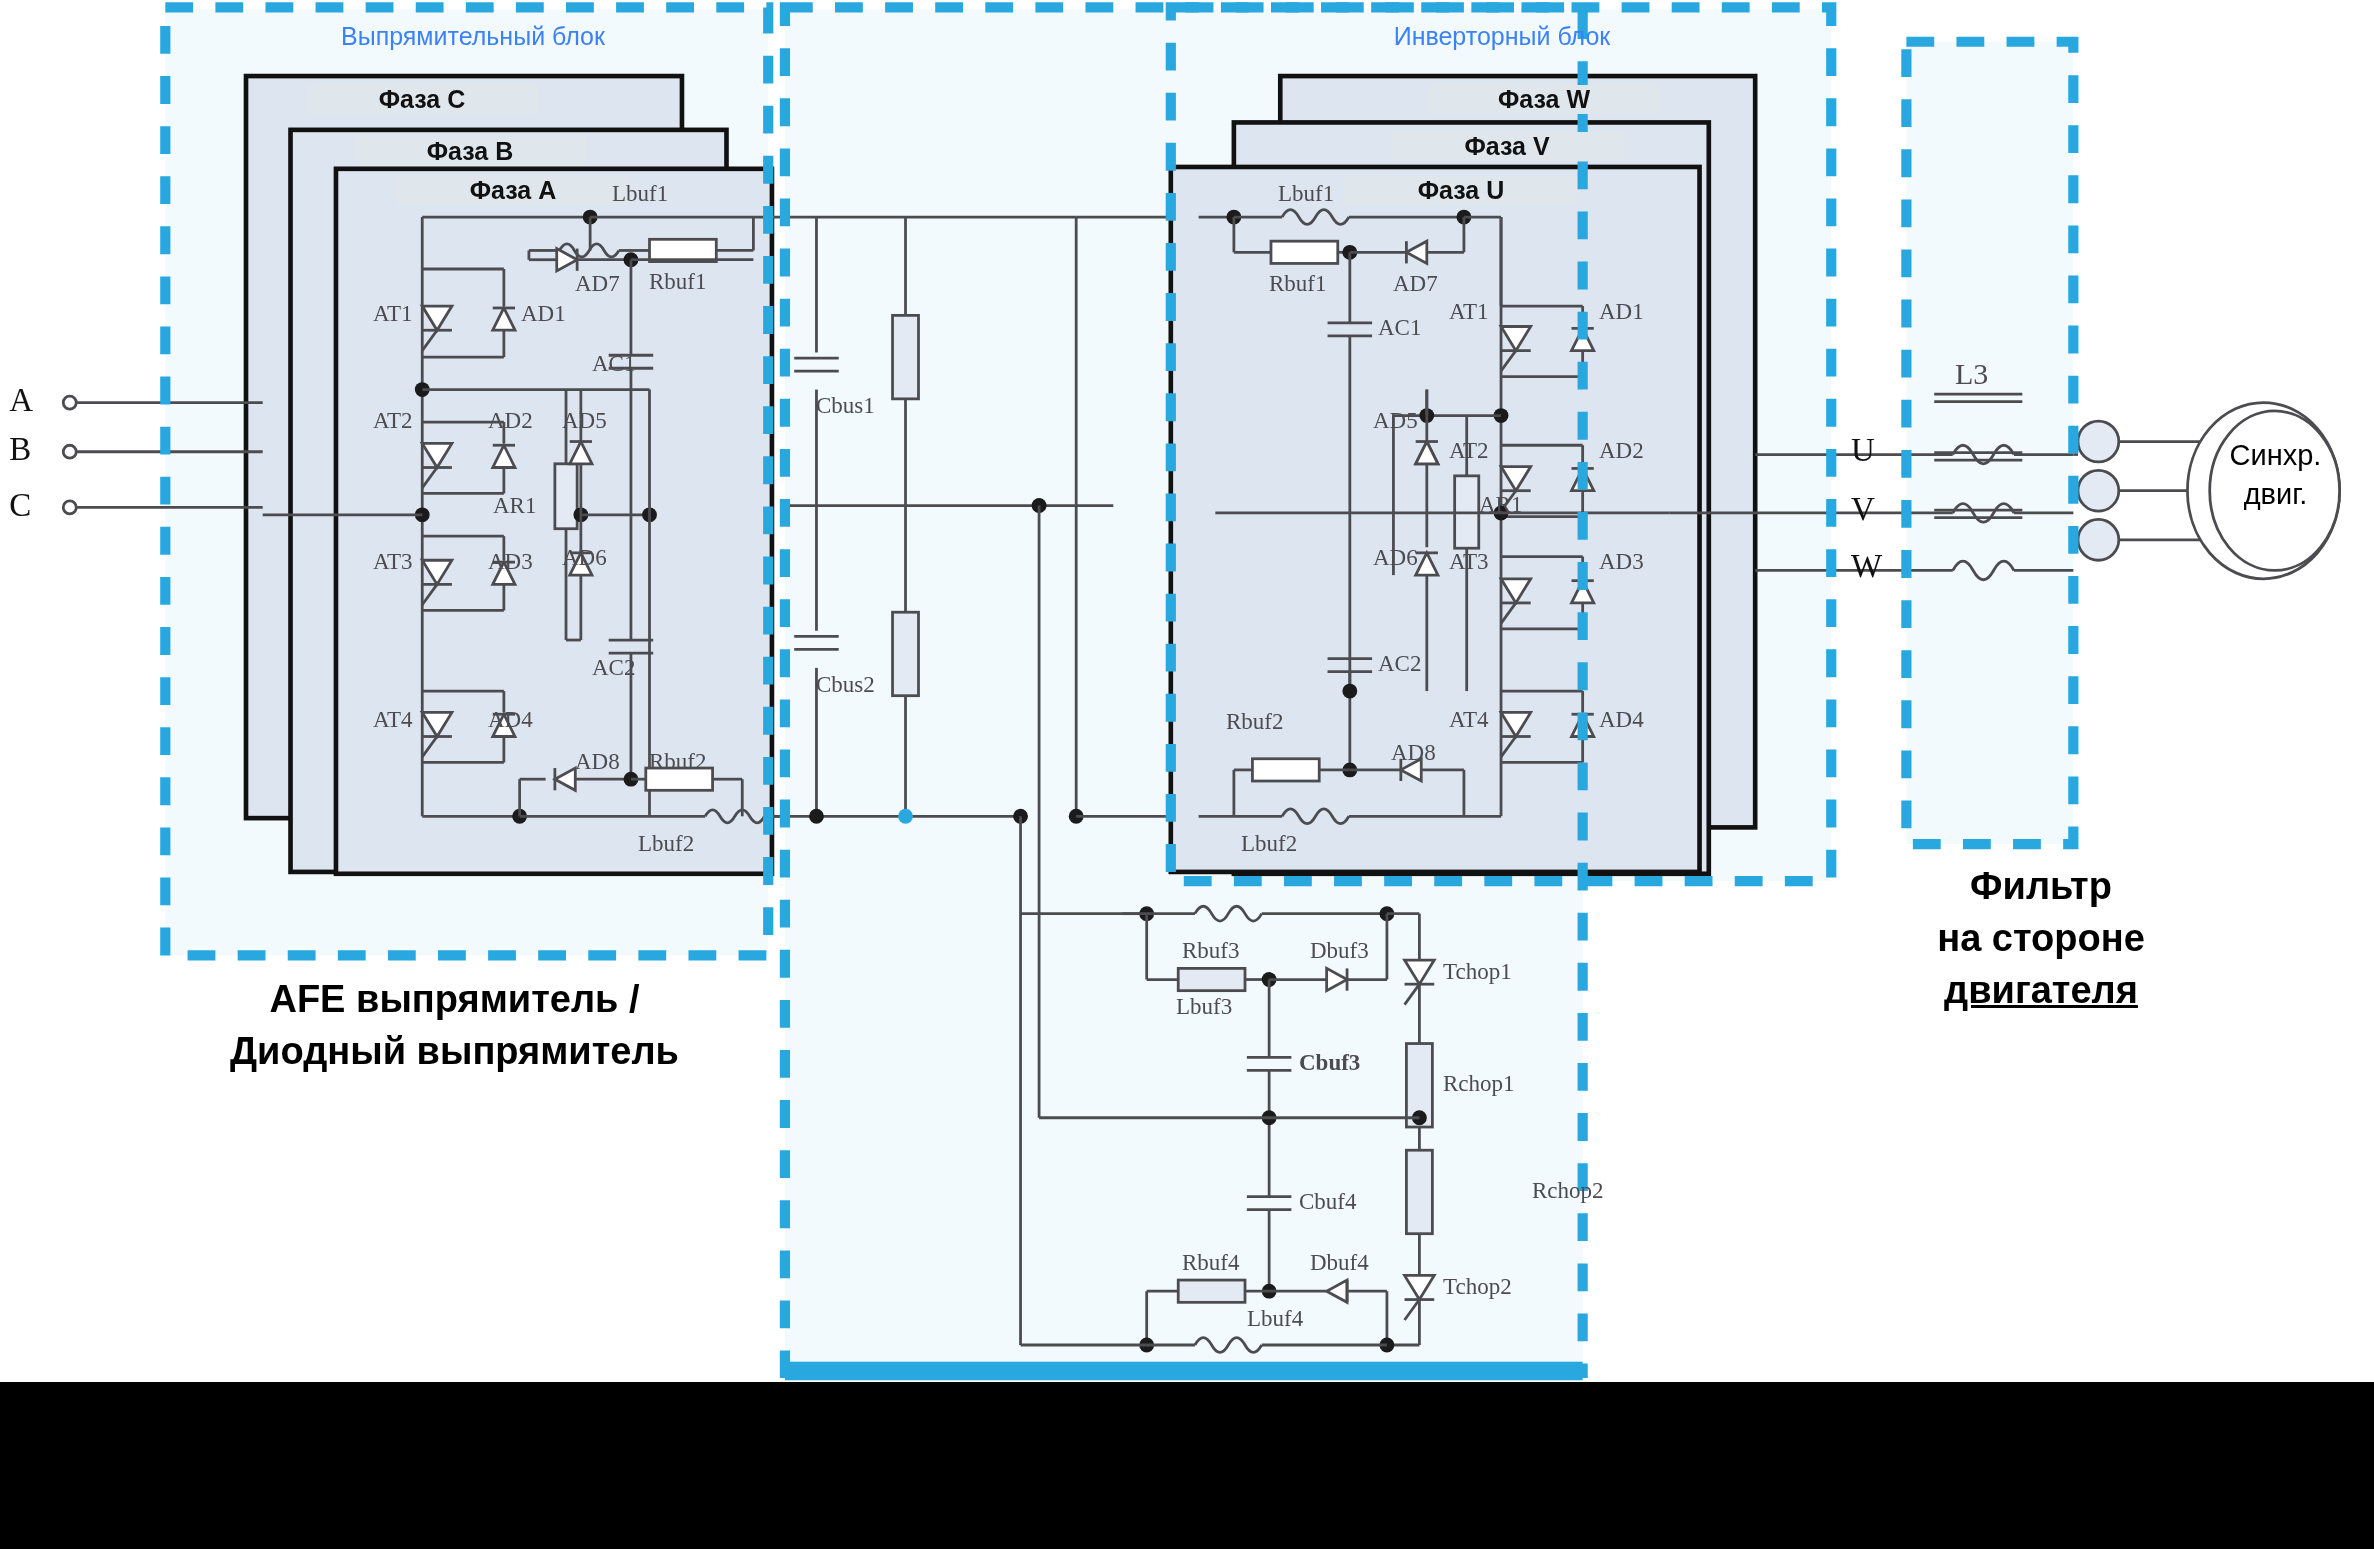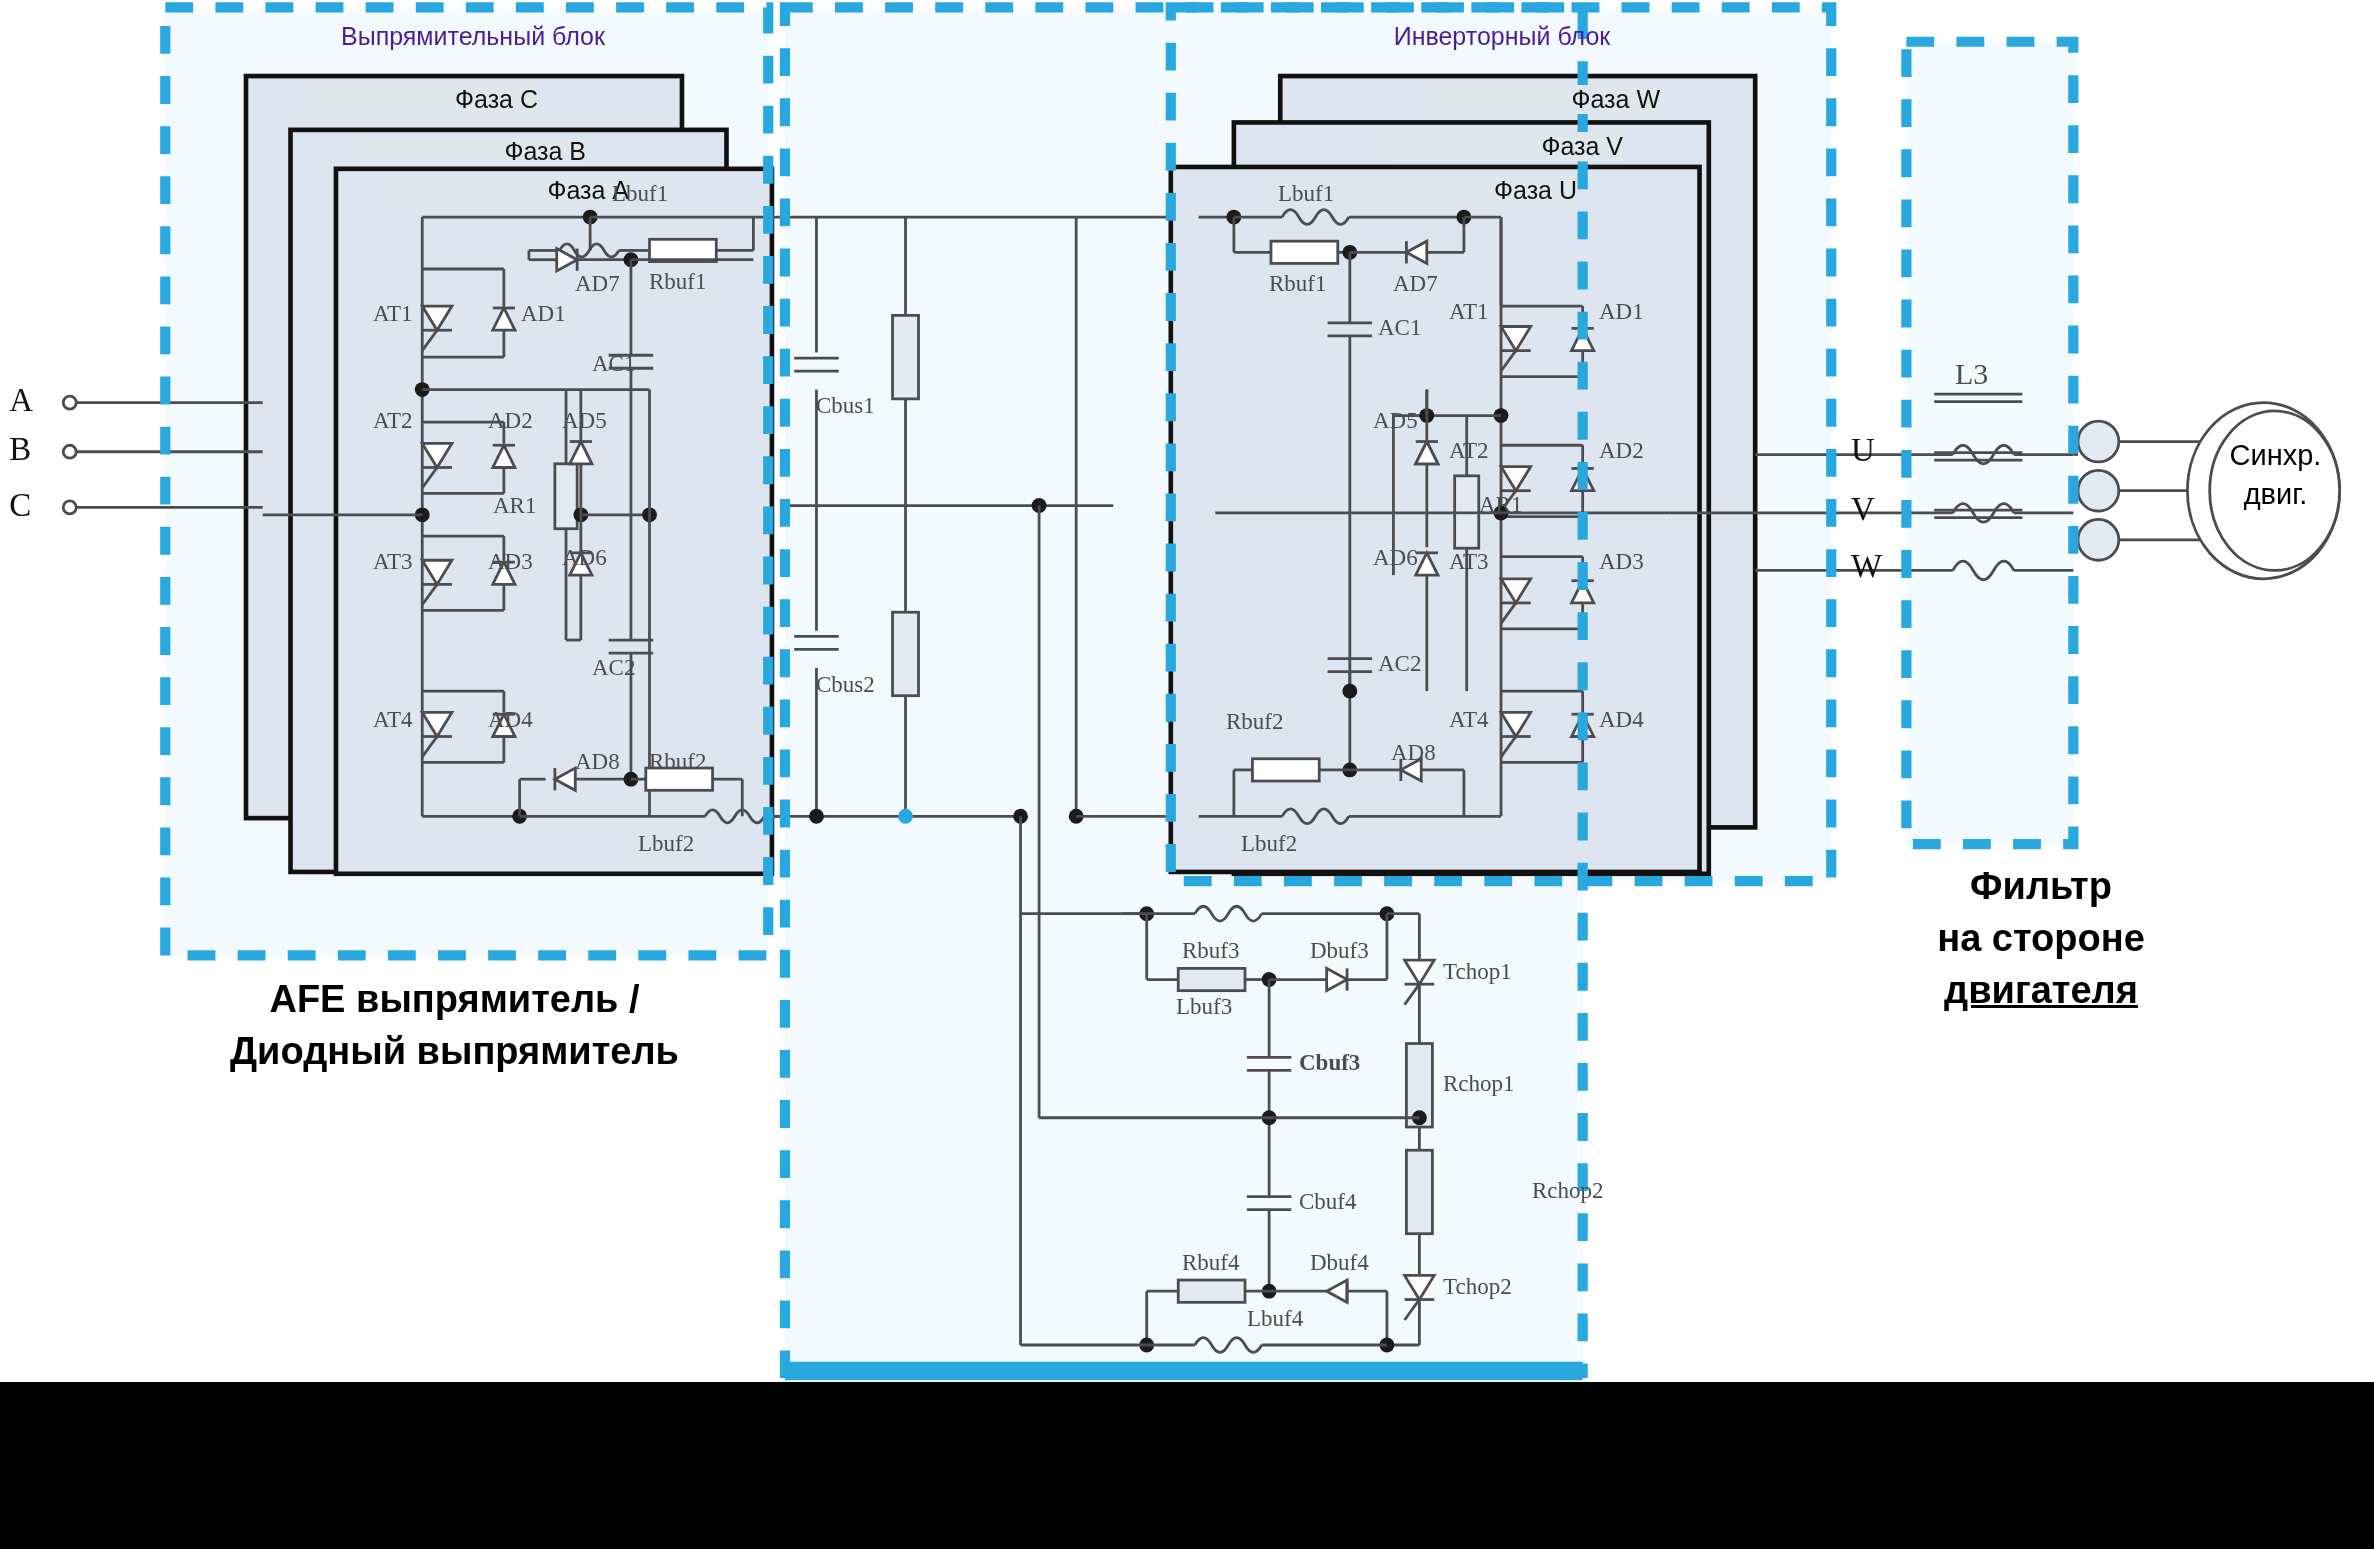--- a/index.html
+++ b/index.html
@@ -11,27 +11,28 @@
   .whitebg{position:absolute;left:0;top:0;width:2375px;height:1382px;background:#fff;}
   .blackband{position:absolute;left:0;top:1382px;width:2375px;height:168px;background:#000;}
 
   svg.layer{position:absolute;left:0;top:0;width:2375px;height:1550px;}
 
   .cap{
     position:absolute;color:#000;font-weight:bold;text-align:center;
     font-family:"Liberation Sans", sans-serif;line-height:1.22;
   }
   .blocktitle{
-    position:absolute;color:#4c1d95;text-align:center;
+    position:absolute;color:#3b82f6;text-align:center;
     font-family:"Liberation Sans", sans-serif;font-size:25px;
   }
   .phaselabel{
-    position:absolute;color:#111;text-align:right;
+    position:absolute;color:#111;text-align:center;
     font-family:"Liberation Sans", sans-serif;font-size:25px;
     background:#dfe6ec;
+    font-weight:bold;
   }
   .cmp{
     position:absolute;color:#4c4c50;white-space:nowrap;
     font-family:"Liberation Serif", serif;font-size:23px;
   }
   .term{
     position:absolute;color:#111;
     font-family:"Liberation Serif", serif;font-size:33px;
   }
   .motortext{

